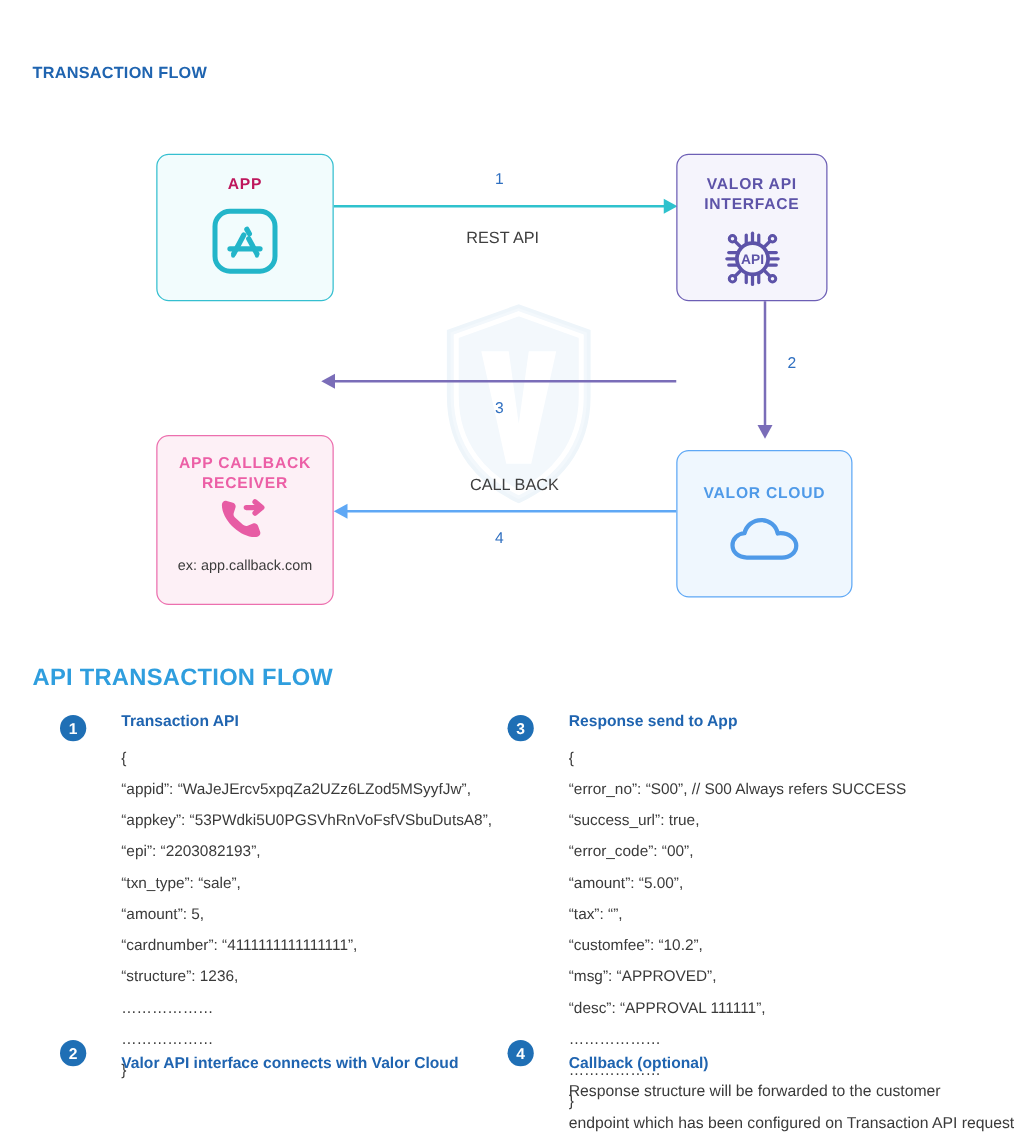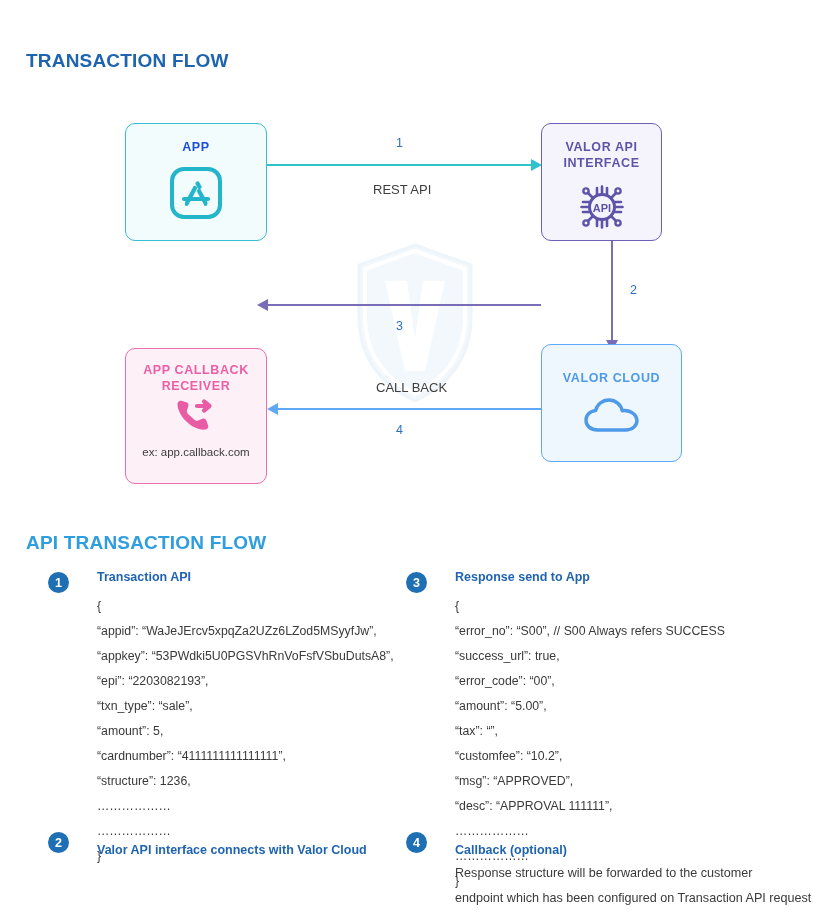--- a/index.html
+++ b/index.html
@@ -15,21 +15,21 @@
   }
 
   
   .section-title {
     position: absolute;
     font-weight: bold;
     letter-spacing: 0.2px;
   }
   #title-transaction-flow {
     left: 26px; top: 50px;
-    font-size: 19px;
+    font-size: 13px;
     color: #1f64b0;
   }
   #title-api-transaction-flow {
     left: 26px; top: 532px;
     font-size: 19px;
     color: #2f9ede;
   }
 
   
   #diagram { position: absolute; left: 0; top: 100px; width: 813px; height: 400px; }
@@ -53,31 +53,31 @@
     text-align: center;
     line-height: 1.25;
   }
   .node .node-icon { margin-top: 10px; }
 
   #node-app {
     left: 125px; top: 23px; width: 142px; height: 118px;
     border-color: #35bfd0;
     background: #f2fcfd;
   }
-  #node-app .node-title { color: #1d4ed8; }
+  #node-app .node-title { color: #be185d; }
 
   #node-valor-api {
     left: 541px; top: 23px; width: 121px; height: 118px;
     border-color: #6d5fb5;
     background: #f5f4fc;
   }
   #node-valor-api .node-title { color: #5d53a8; }
 
   #node-valor-cloud {
-    left: 541px; top: 244px; width: 141px; height: 118px;
+    left: 541px; top: 260px; width: 141px; height: 118px;
     border-color: #5fa8f5;
     background: #eff7fe;
   }
   #node-valor-cloud .node-title { color: #4f9ae8; padding-top: 10px; }
 
   #node-callback {
     left: 125px; top: 248px; width: 142px; height: 136px;
     border-color: #ec6fae;
     background: #fdf0f6;
     padding-top: 14px;

